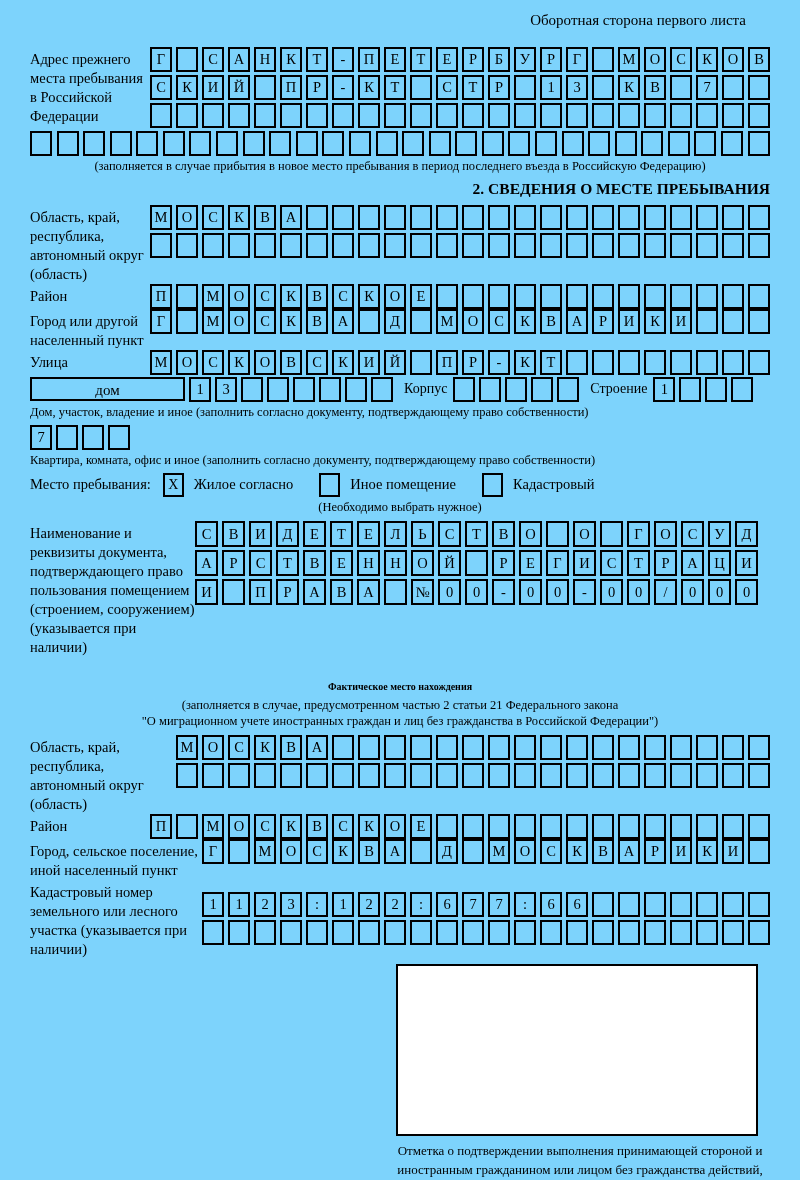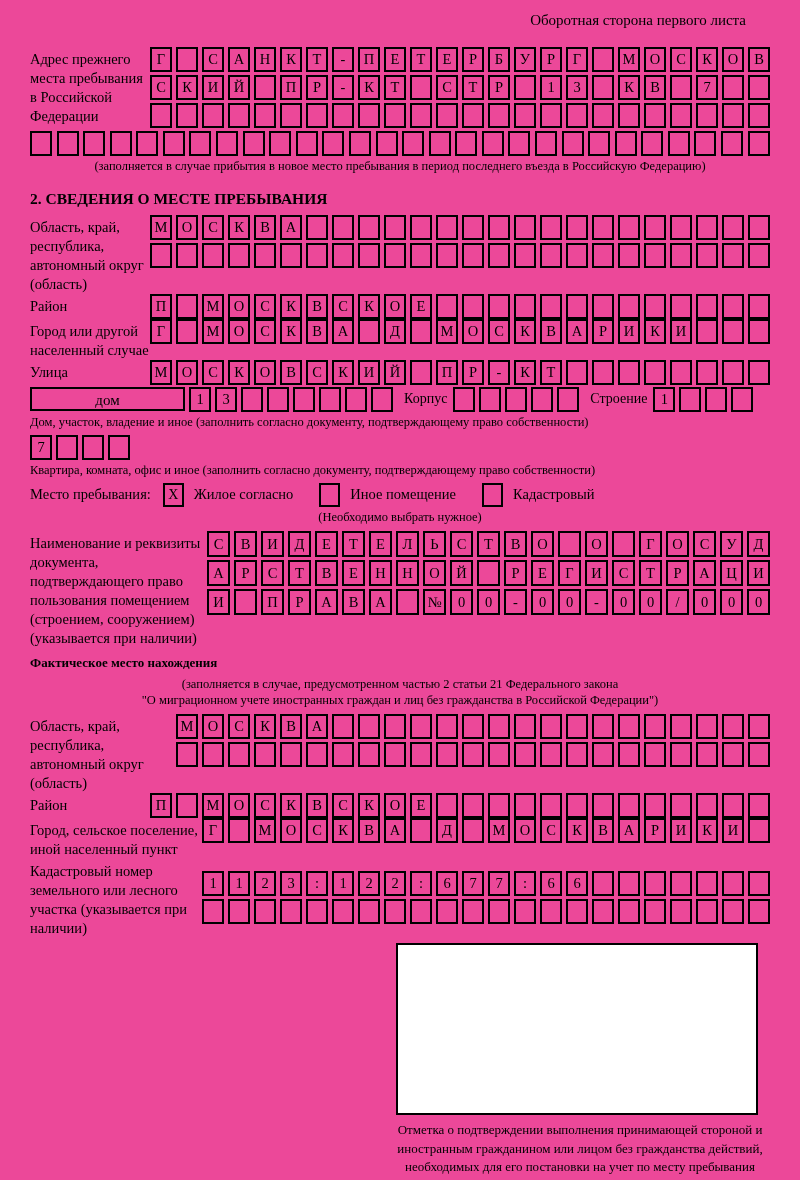--- a/index.html
+++ b/index.html
@@ -1,18 +1,18 @@
 <!DOCTYPE html>
 <html><head>
 <meta charset="utf-8">
 <style>
   html,body { margin:0; padding:0; background:#fff; }
   .page {
     width:800px; height:1180px; box-sizing:border-box; overflow:hidden;
-    background:#ec4899; color:#000;
+    background:#7dd3fc; color:#000;
     font-family:"Liberation Serif", "DejaVu Serif", serif;
     padding:12px 30px 0 30px; position:relative;
   }
   .header-note { text-align:right; font-size:15px; padding-right:24px; margin-bottom:18px; }
 
   .field { display:flex; margin-bottom:0; }
   .f-label { font-size:14.5px; line-height:19px; padding-top:3px; }
   .w130 { width:130px; } .w115 { width:115px; } .w210 { width:210px; }
   .w140 { width:140px; } .w190 { width:190px; } .w170 { width:170px; }
   .rows { margin-left:auto; display:flex; flex-direction:column; gap:3px; }
@@ -24,37 +24,37 @@
     font-family:"Liberation Serif", serif;
   }
   .cells.lg .cell { width:23px; height:26px; line-height:22px; }
   .cells.full { justify-content:space-between; width:100%; margin:3px 0 2px 0; }
 
   .note { font-size:12.5px; line-height:1.35; }
   .note.center { text-align:center; }
   .note.left { text-align:left; margin:2px 0 4px 0; }
   .note.mb { margin-bottom:5px; }
 
-  .sec-title { text-align:left; font-weight:bold; font-size:15.5px; margin:15px 0 7px 0; }
-  .fact-title { font-weight:bold; font-size:13px; margin:7px 0 5px 0; }
+  .sec-title { text-align:right; font-weight:bold; font-size:15.5px; margin:5px 0 7px 0; }
+  .fact-title { text-align:center; font-weight:bold; font-size:10px; margin:24px 0 5px 0; }
 
   .house-row { display:flex; align-items:center; gap:4px; margin:2px 0; }
   .wide-box { box-sizing:border-box; border:2px solid #000; height:24px; line-height:23px;
               text-align:center; font-size:15px; flex:none; }
   .w-house { width:155px; }
   .w-apt { width:200px; }
   .inline-label { font-size:14px; flex:none; padding:0 2px; }
   .inline-label.ml { margin-left:5px; }
 
   .stay-row { display:flex; align-items:center; font-size:14.5px; margin:4px 0 2px 0; }
   .checkbox { width:21px; height:24px; box-sizing:border-box; border:2px solid #000; flex:none;
               text-align:center; font-size:14px; line-height:20px; margin:0 10px 0 12px; }
   .opt-label { margin-right:14px; }
 
-  .doc-field { margin:3px 0 5px 0; }
+  .doc-field { margin:3px 12px 5px 0; }
 
   .stamp-wrap { display:flex; justify-content:flex-end; margin-top:5px; padding-right:6px; }
   .stamp-col { width:368px; }
   .stamp-box { box-sizing:border-box; border:2px solid #000; width:362px; height:172px; background:#fff; }
   .stamp-note { font-size:13px; line-height:1.42; text-align:center; margin-top:6px; width:368px; }
 </style>
 </head>
 <body>
 
 <div class="page">
@@ -262,21 +262,21 @@
           <div class="cell"></div>
           <div class="cell"></div>
           <div class="cell"></div>
           <div class="cell"></div>
           <div class="cell"></div>
         </div>
     </div>
   </div>
 
   <div class="field">
-    <div class="f-label w130">Город или другой населенный случае</div>
+    <div class="f-label w130">Город или другой населенный пункт</div>
     <div class="rows">
       <div class="cells">
           <div class="cell">Г</div>
           <div class="cell"></div>
           <div class="cell">М</div>
           <div class="cell">О</div>
           <div class="cell">С</div>
           <div class="cell">К</div>
           <div class="cell">В</div>
           <div class="cell">А</div>

